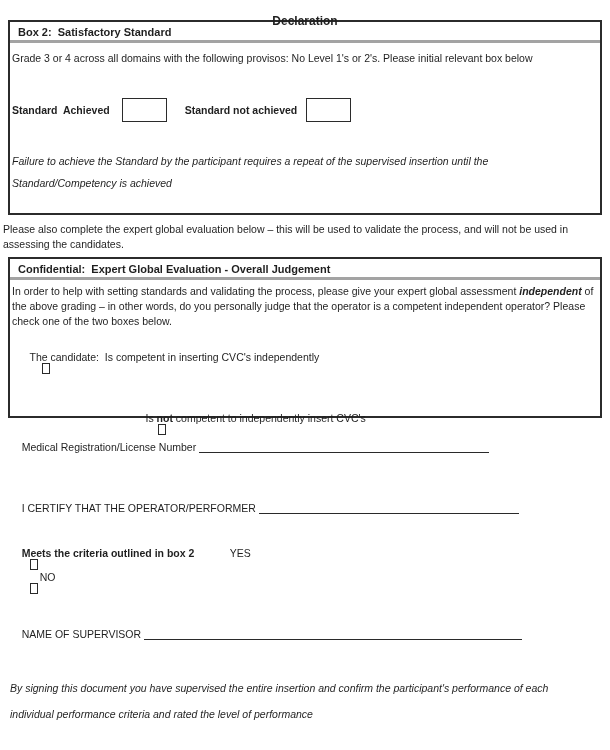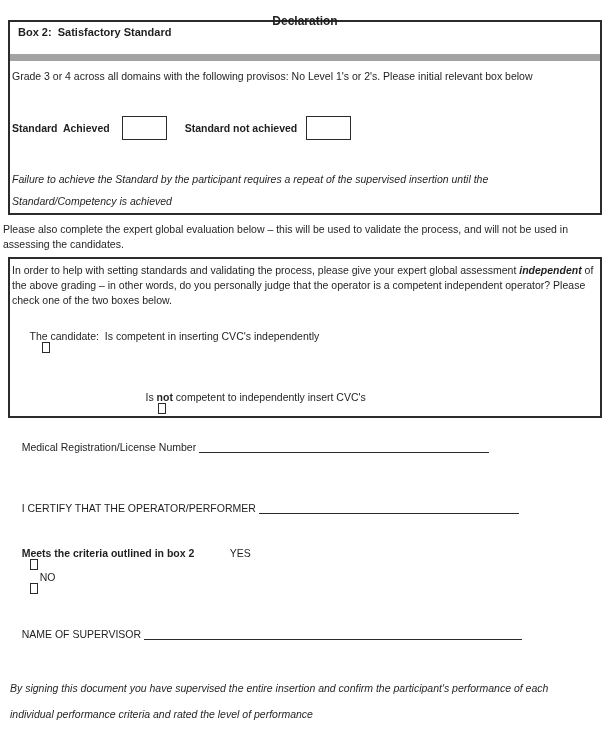--- a/index.html
+++ b/index.html
@@ -20,22 +20,22 @@
   .outer-box {
     margin: 4px 8px 0 8px;
     border: 2px solid #2b2b2b;
     background: #fff;
   }
   .box2 { height: 195px; }
   .confidential-box { height: 161px; margin-top: 5px; }
 
   .box-header {
     font-weight: bold; font-size: 11px;
-    padding: 4px 10px 16px 8px;
-    border-bottom: 7px solid #a3a3a3;
+    padding: 4px 10px 2px 8px;
+    border-bottom: 3px solid #a3a3a3;
     white-space: pre-wrap;
   }
   .box-body { padding: 0 8px 0 2px; }
 
   .grade-text { margin-top: 8px; line-height: 14px; }
 
   .standard-row {
     margin-top: 32px; display: flex; align-items: center; height: 25px;
   }
   .initial-box {
@@ -94,20 +94,21 @@
       <span class="lbl2"><span class="keepws">Standard </span><span class="bold">not</span><span class="keepws"> achieved</span></span>
       <span class="initial-box ib2"></span>
     </div>
     <div class="italic-note failure-note">Failure to achieve the Standard by the participant requires a repeat of the supervised insertion until the Standard/Competency is achieved</div>
   </div>
 </div>
 
 <div class="interlude">Please also complete the expert global evaluation below – this will be used to validate the process, and will not be used in assessing the candidates.</div>
 
 <div class="outer-box confidential-box">
+  <div class="box-header">Confidential:  Expert Global Evaluation - Overall Judgement</div>
   <div class="box-body">
     <div class="conf-intro"><span>In order to help with setting standards and validating the process, please give your expert global assessment </span><span class="bold italic-note">independent</span><span> of the above grading – in other words, do you personally judge that the operator is a competent independent operator? Please check one of the two boxes below.</span></div>
     <div class="candidate-row">
       <span>The candidate:  Is competent in inserting CVC's independently</span>
       <span class="checkbox cb-gap"></span>
     </div>
     <div class="not-competent-row">
       <span><span>Is </span><span class="bold">not</span><span> competent to independently insert CVC's</span></span>
       <span class="checkbox cb-gap"></span>
     </div>

